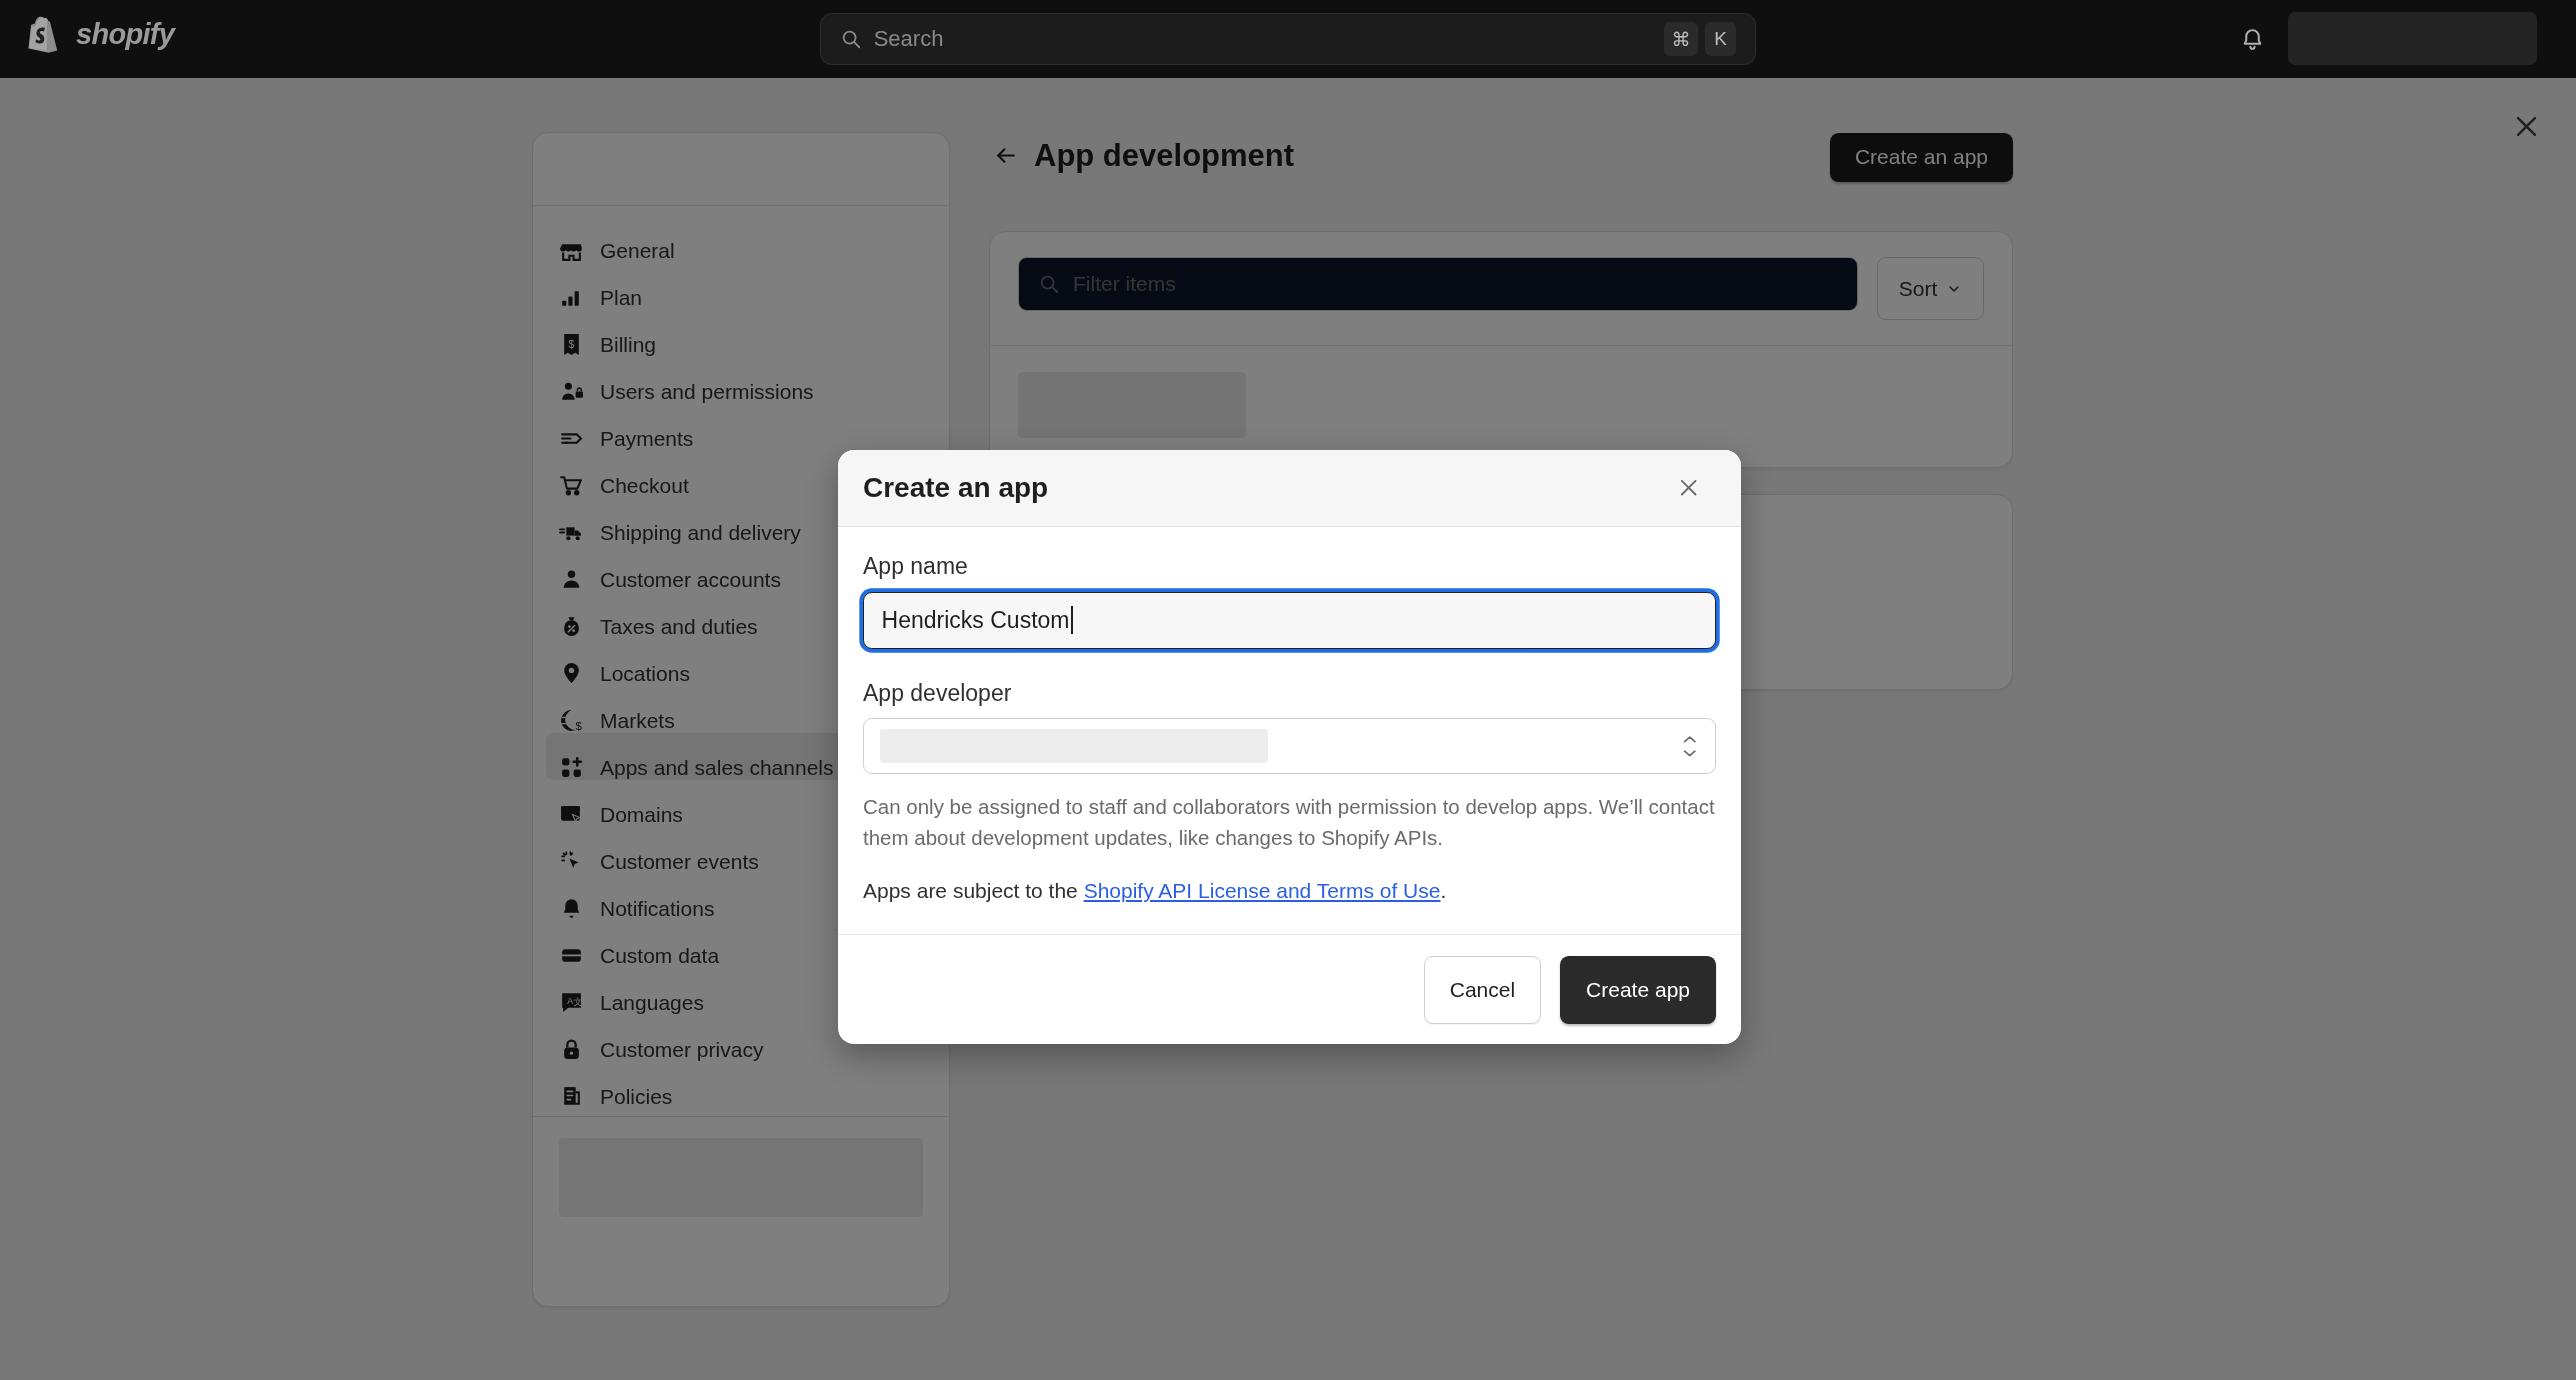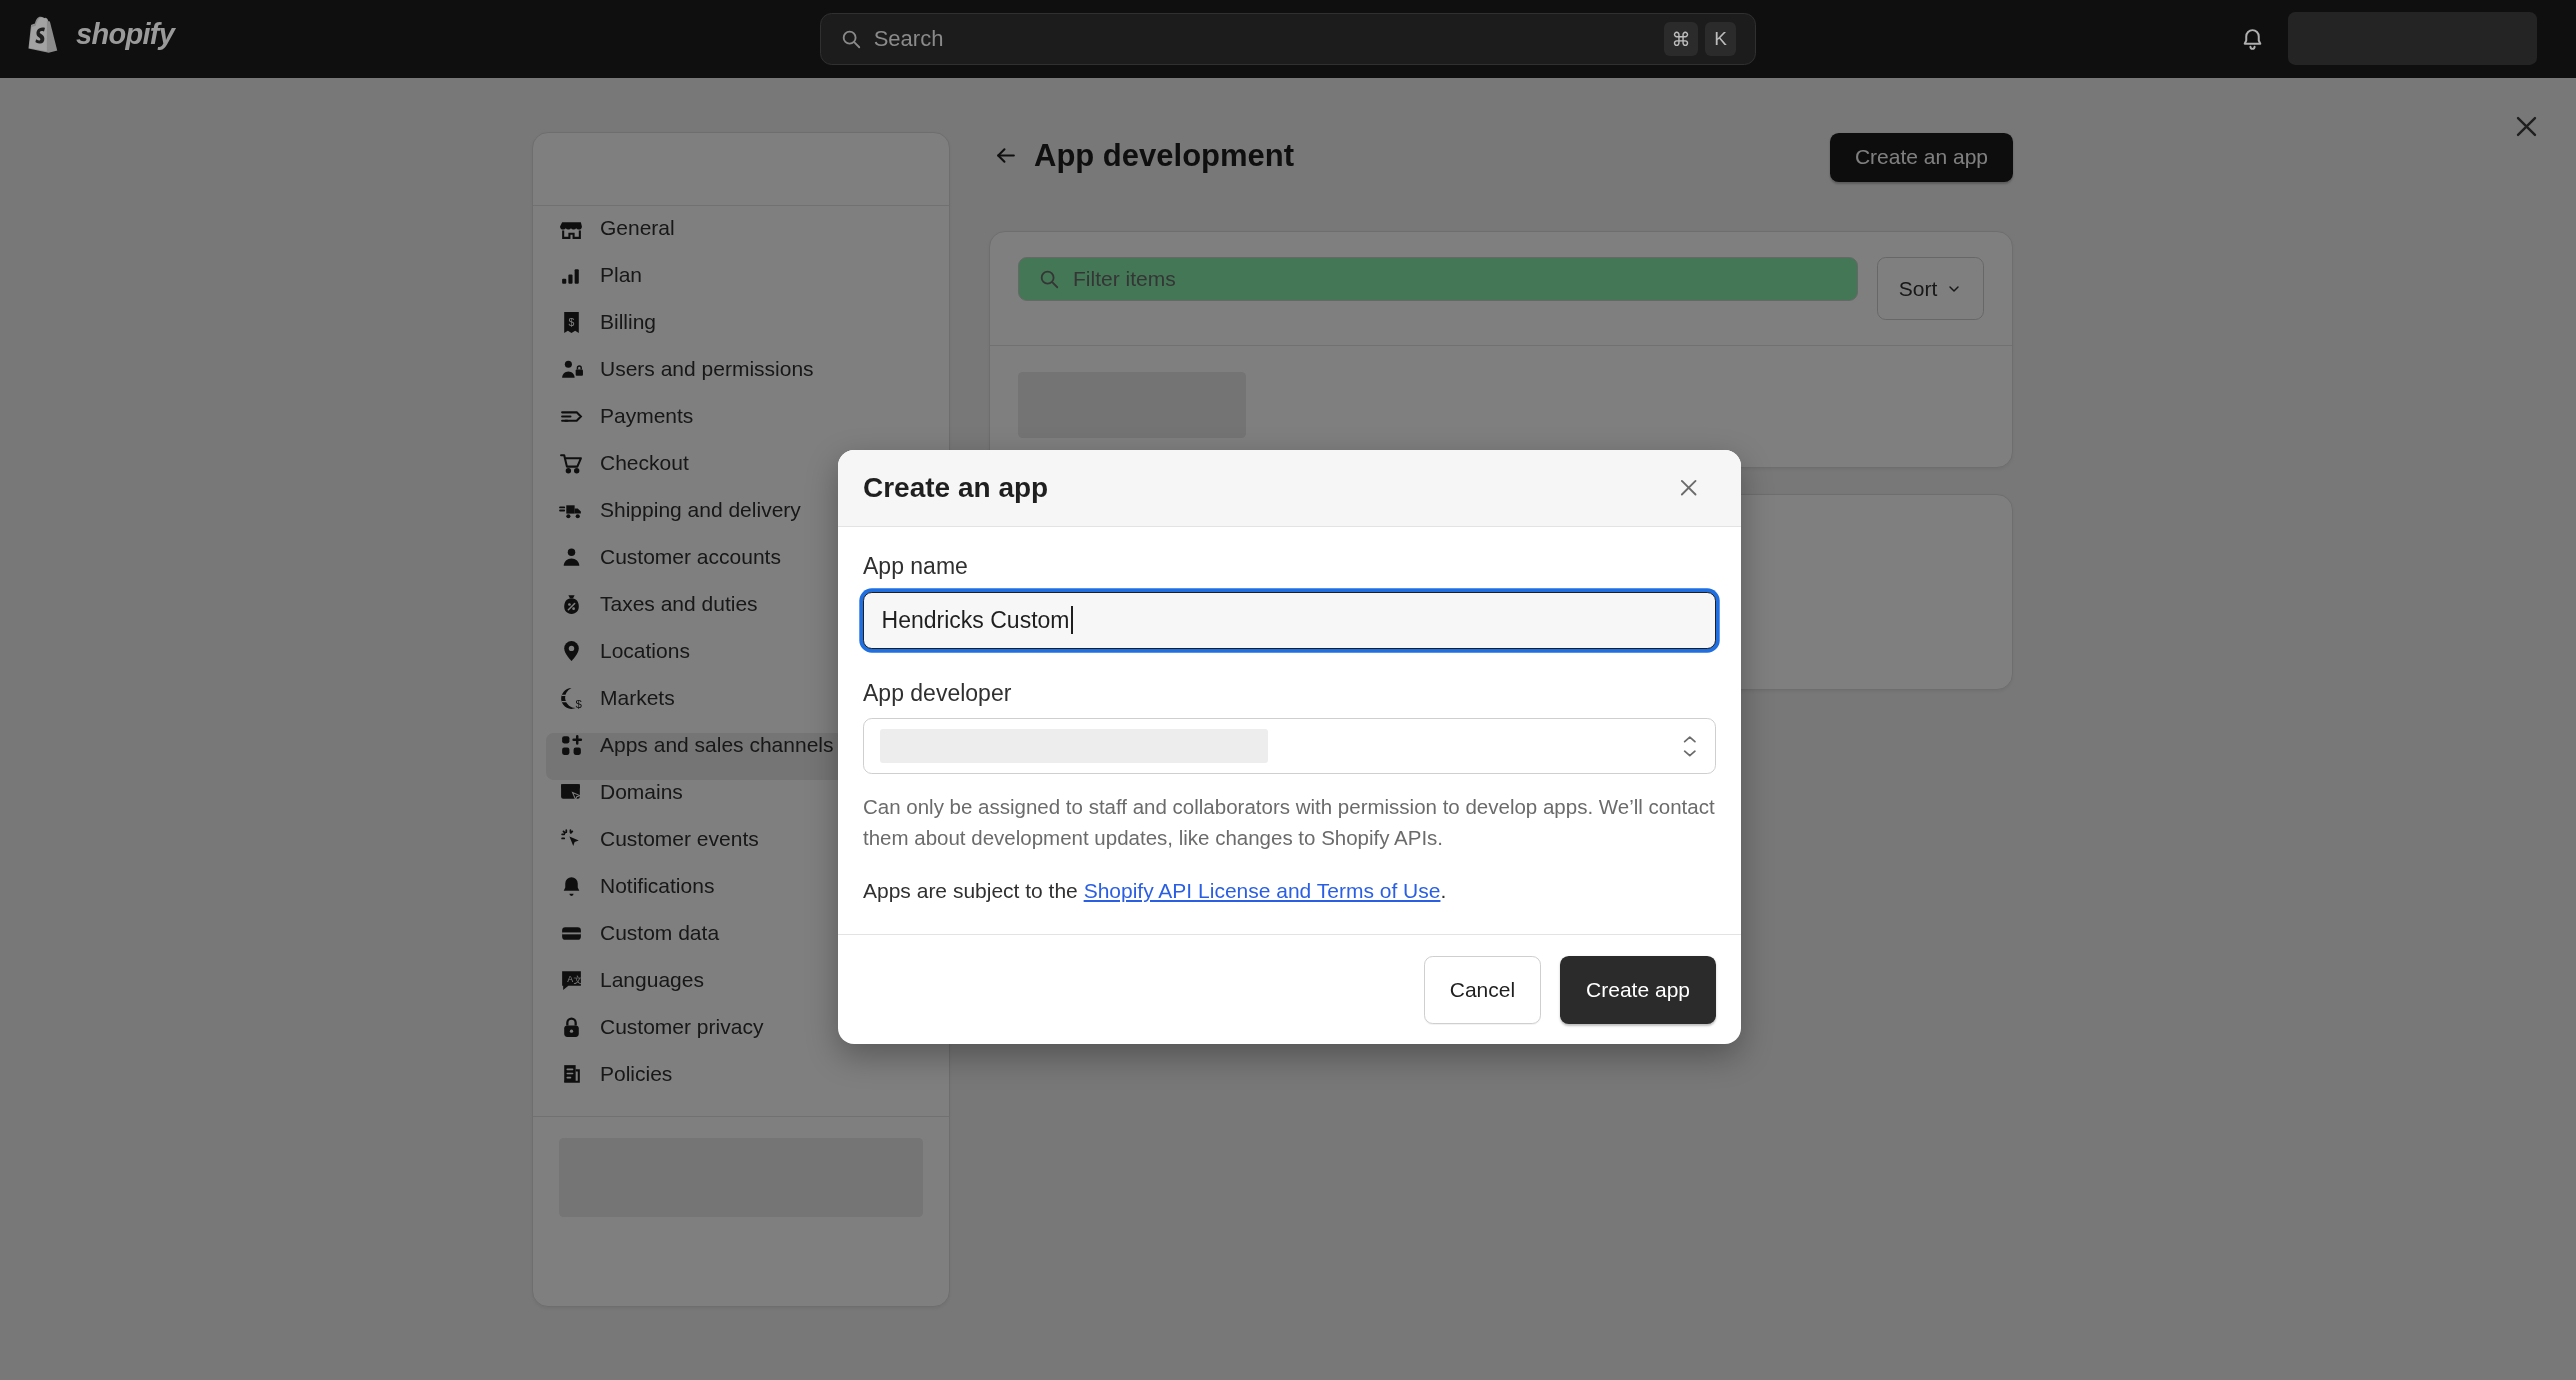--- a/index.html
+++ b/index.html
@@ -79,21 +79,21 @@
     width: 418px; height: 1175px;
     background: #ffffff;
     border: 0.7px solid #dcdcdc;
     border-radius: 16px;
     box-shadow: 0 1.5px 3.7px rgba(0,0,0,0.06);
     overflow: hidden;
   }
   .nav-head { height: 73px; border-bottom: 0.7px solid #e3e3e3; }
   .nav-list { padding: 10.2px 13px 7.3px 13px; }
   .nav-item {
-    display: flex; align-items: flex-start; gap: 16px;
+    display: flex; align-items: flex-end; gap: 16px;
     height: 47px; padding: 0 13px;
     border-radius: 7.3px;
     font-size: 21px; color: #303030;
     white-space: nowrap;
   }
   .nav-item.active { background: #ebebeb; }
   .nav-ic { width: 25px; height: 25px; flex: none; display: block; }
   .nav-foot {
     border-top: 0.7px solid #e3e3e3;
     padding: 20.5px 26px;
@@ -124,24 +124,24 @@
   .card {
     margin-top: 50px;
     background: #ffffff;
     border: 0.7px solid #dcdcdc;
     border-radius: 16px;
     box-shadow: 0 1.5px 3.7px rgba(0,0,0,0.06);
     overflow: hidden;
   }
   .card-filterrow { display: flex; gap: 19px; padding: 25px 28px; }
   .filter-input {
-    flex: 1; height: 44px;
+    flex: 1; height: 54px;
     border: 0.7px solid #cfcfcf; border-radius: 8.8px;
     display: flex; align-items: center; padding: 0 19px;
-    background: #86efac;
+    background: #0f172a;
   }
   .filter-icon { width: 22px; height: 22px; flex: none; }
   .filter-ph { margin-left: 13px; font-size: 21px; color: #6b6b6b; }
   .sort-btn {
     width: 107px; height: 63px;
     border: 0.7px solid #cfcfcf; border-radius: 8.8px;
     background: #fff;
     display: flex; align-items: center; justify-content: center; gap: 8.8px;
     font-size: 21px; color: #303030;
     font-family: inherit;

